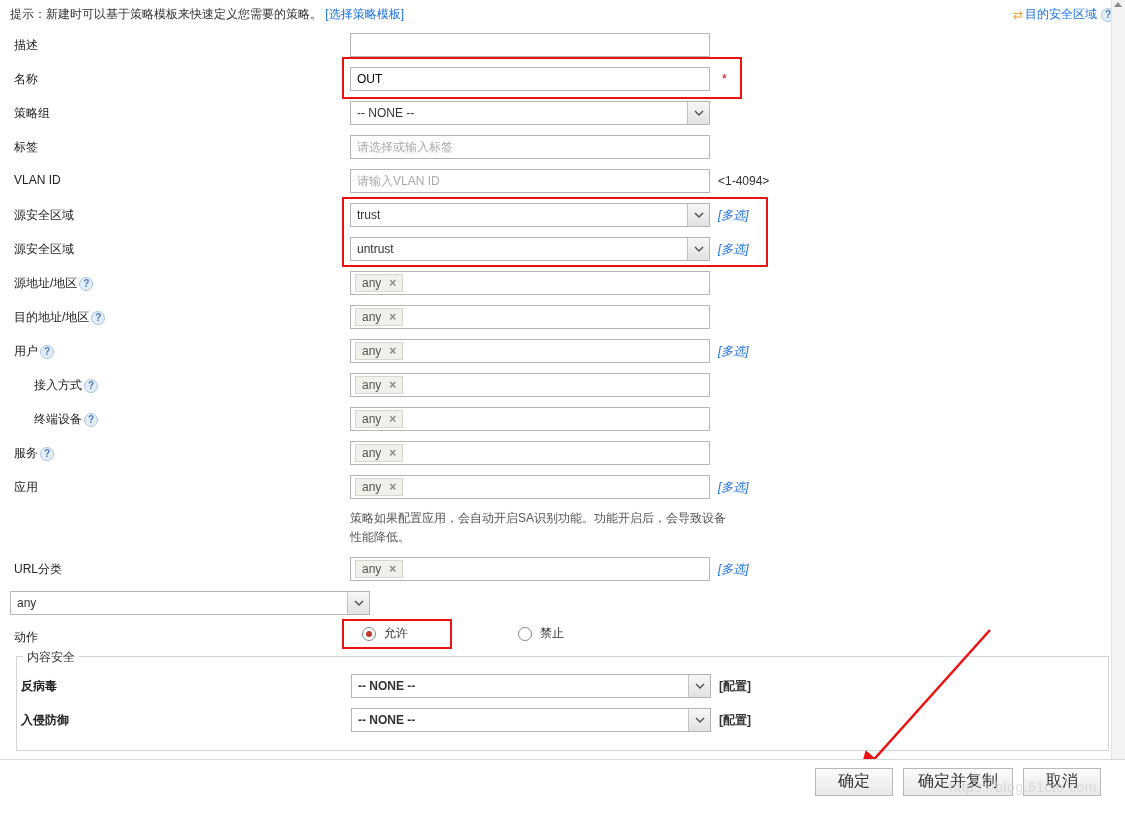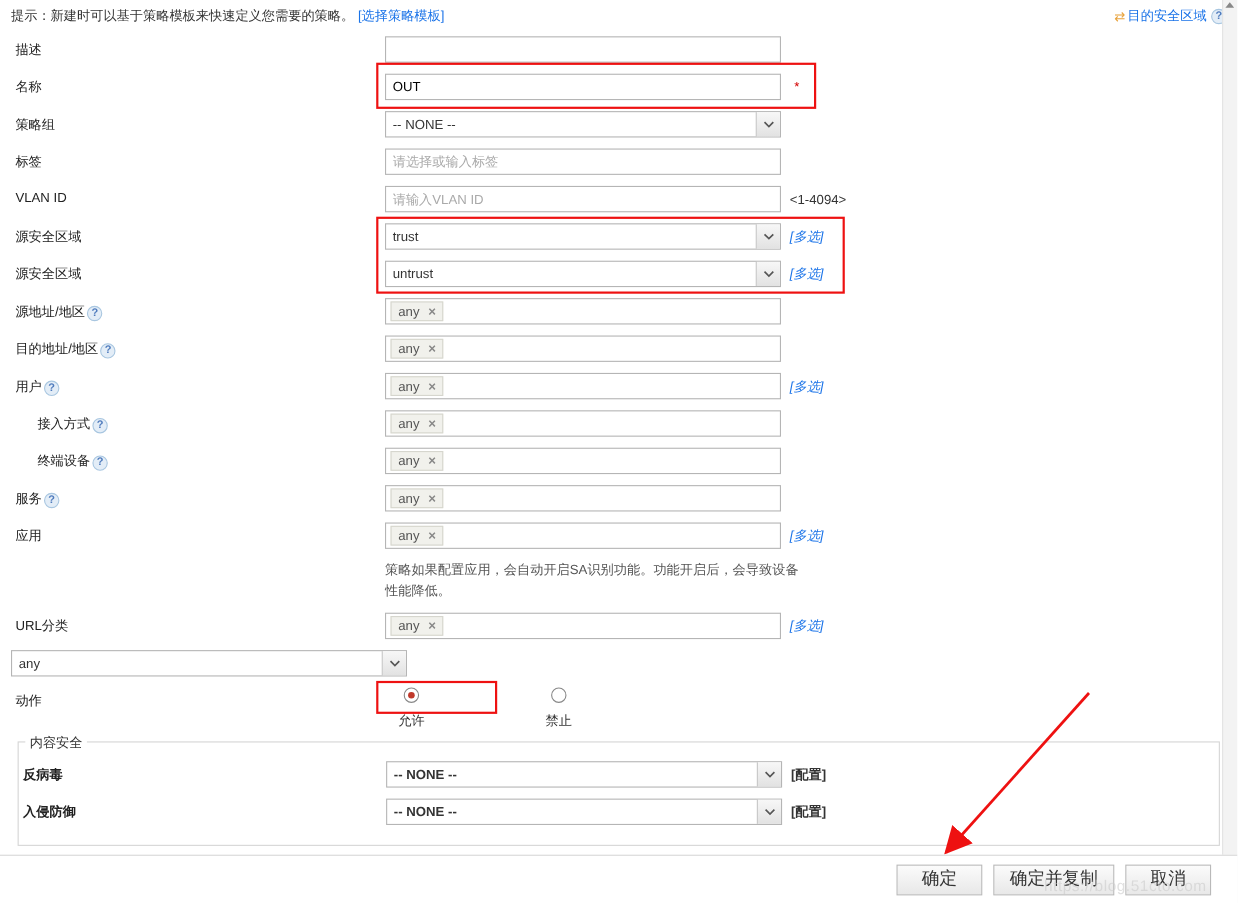--- a/index.html
+++ b/index.html
@@ -128,21 +128,20 @@
   }
   .radio-row {
     display: flex;
     align-items: center;
     gap: 110px;
     padding-left: 12px;
   }
   .radio-opt {
     display: flex; align-items: center; gap: 8px;
     cursor: pointer;
-    flex-direction: column;
   }
   .radio-circle {
     width: 14px; height: 14px;
     border: 1px solid #888;
     border-radius: 50%;
     display: flex; align-items: center; justify-content: center;
     background: #fff;
   }
   .radio-circle.checked::after {
     content: '';

